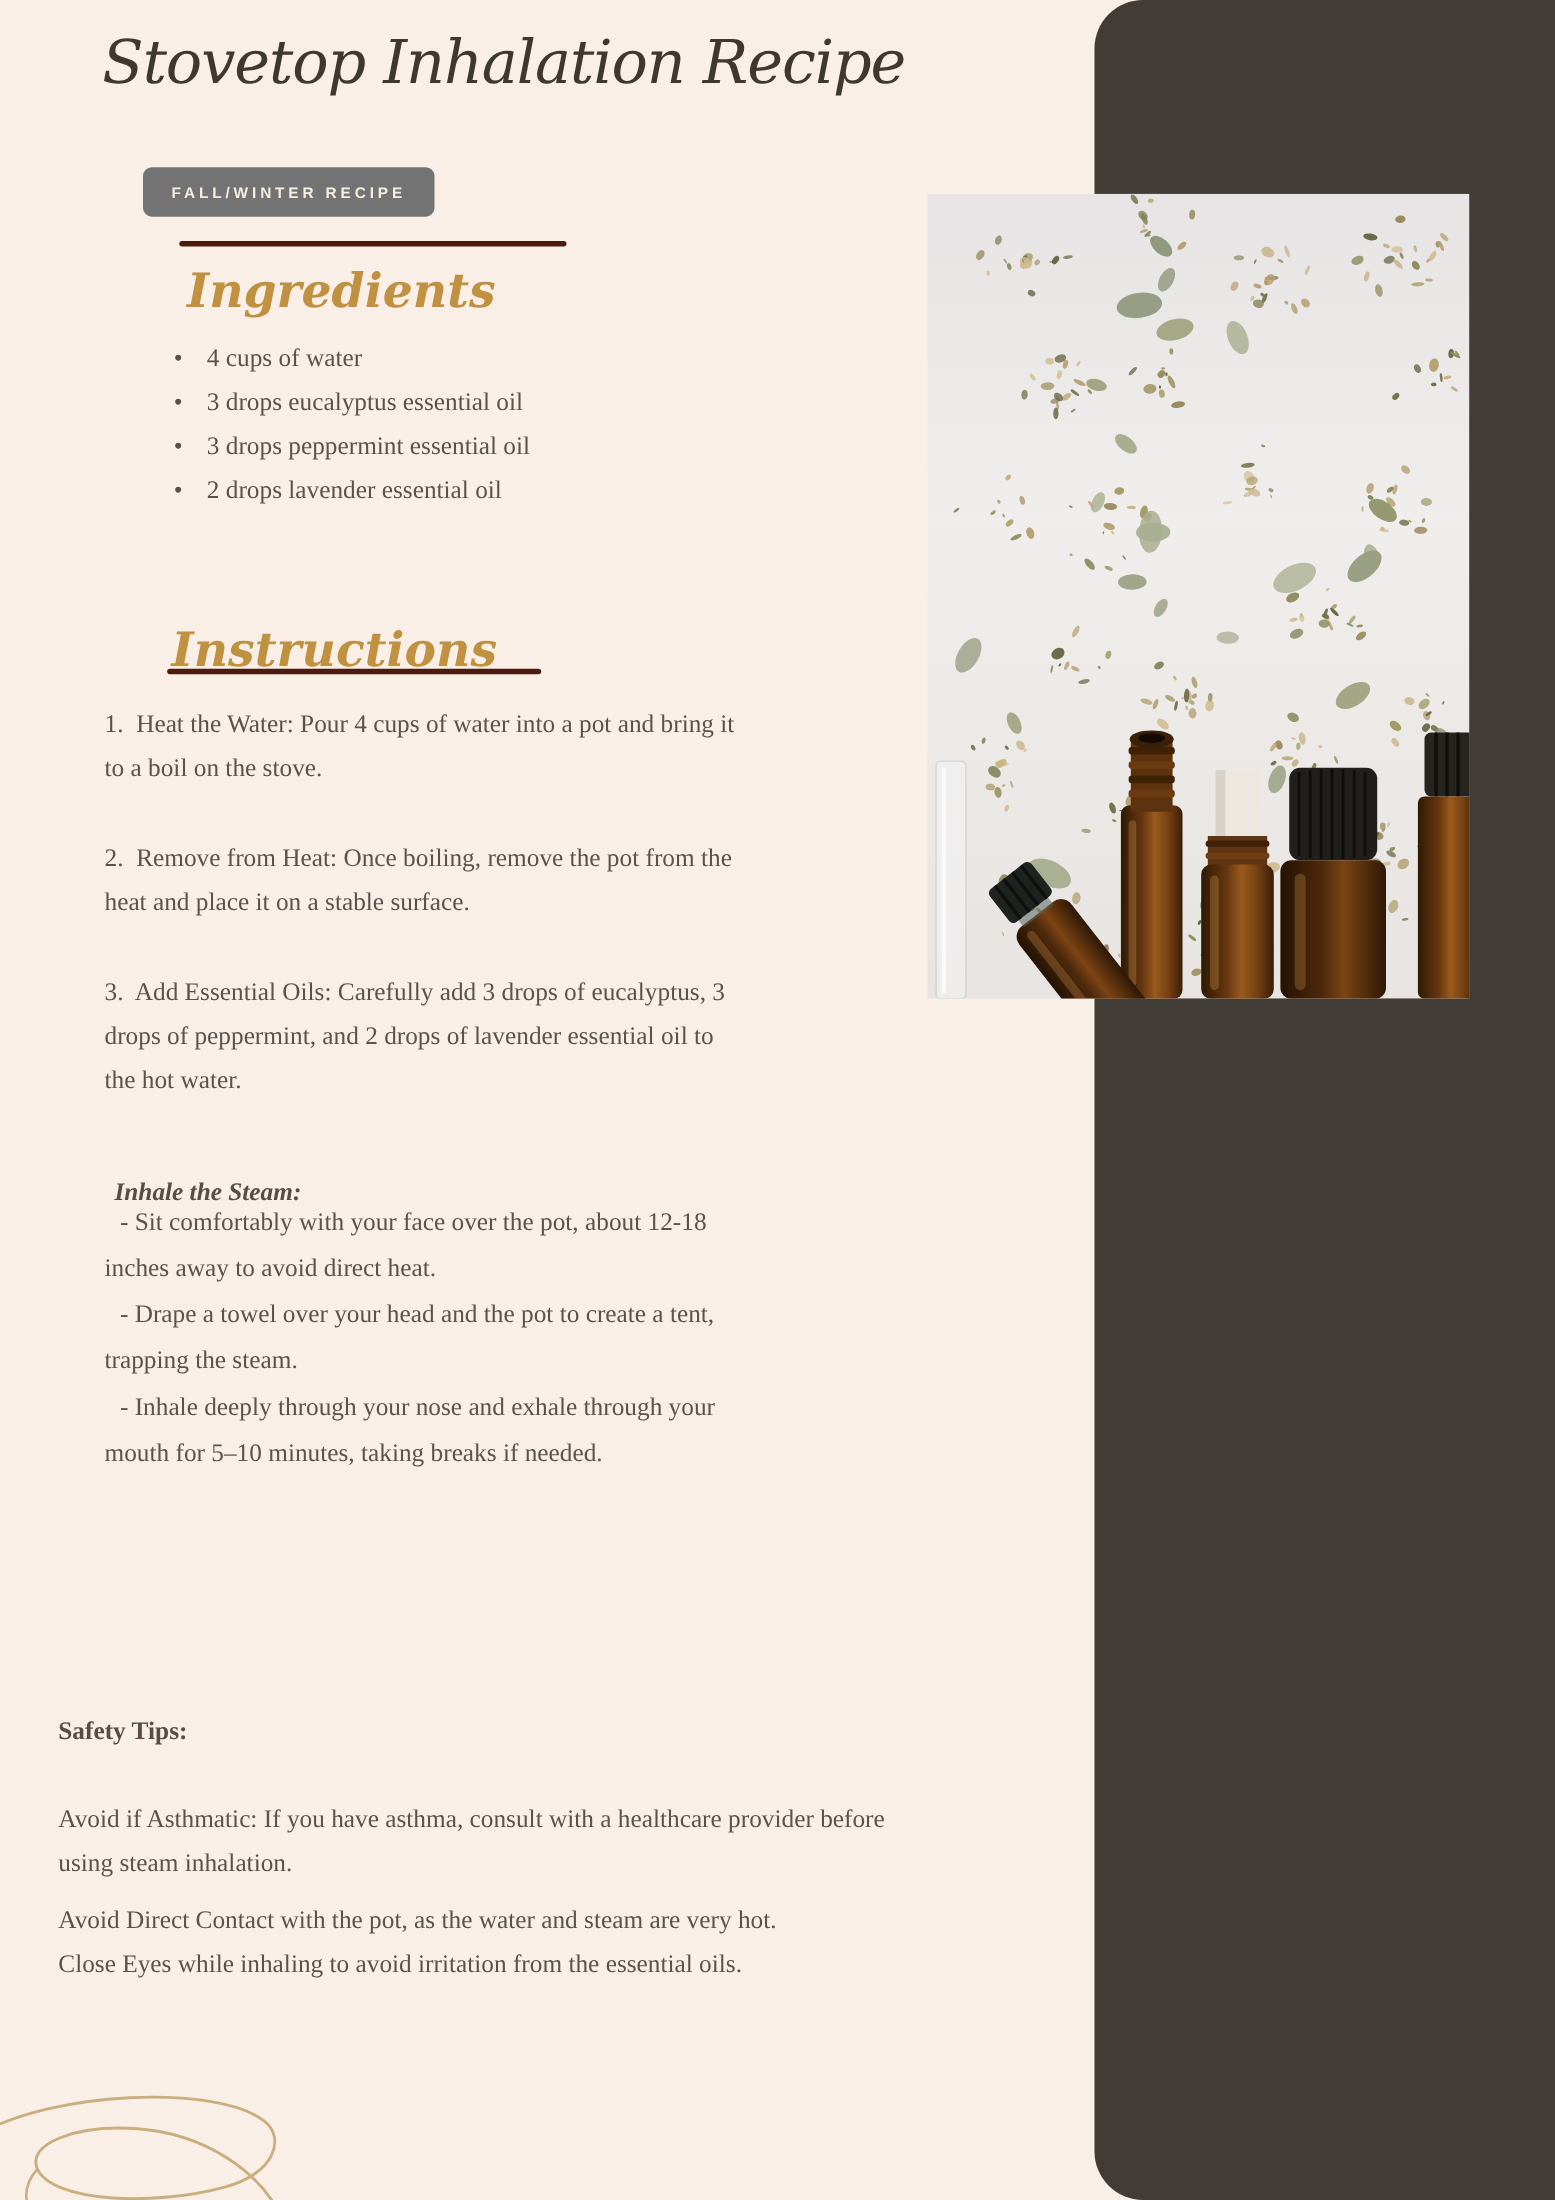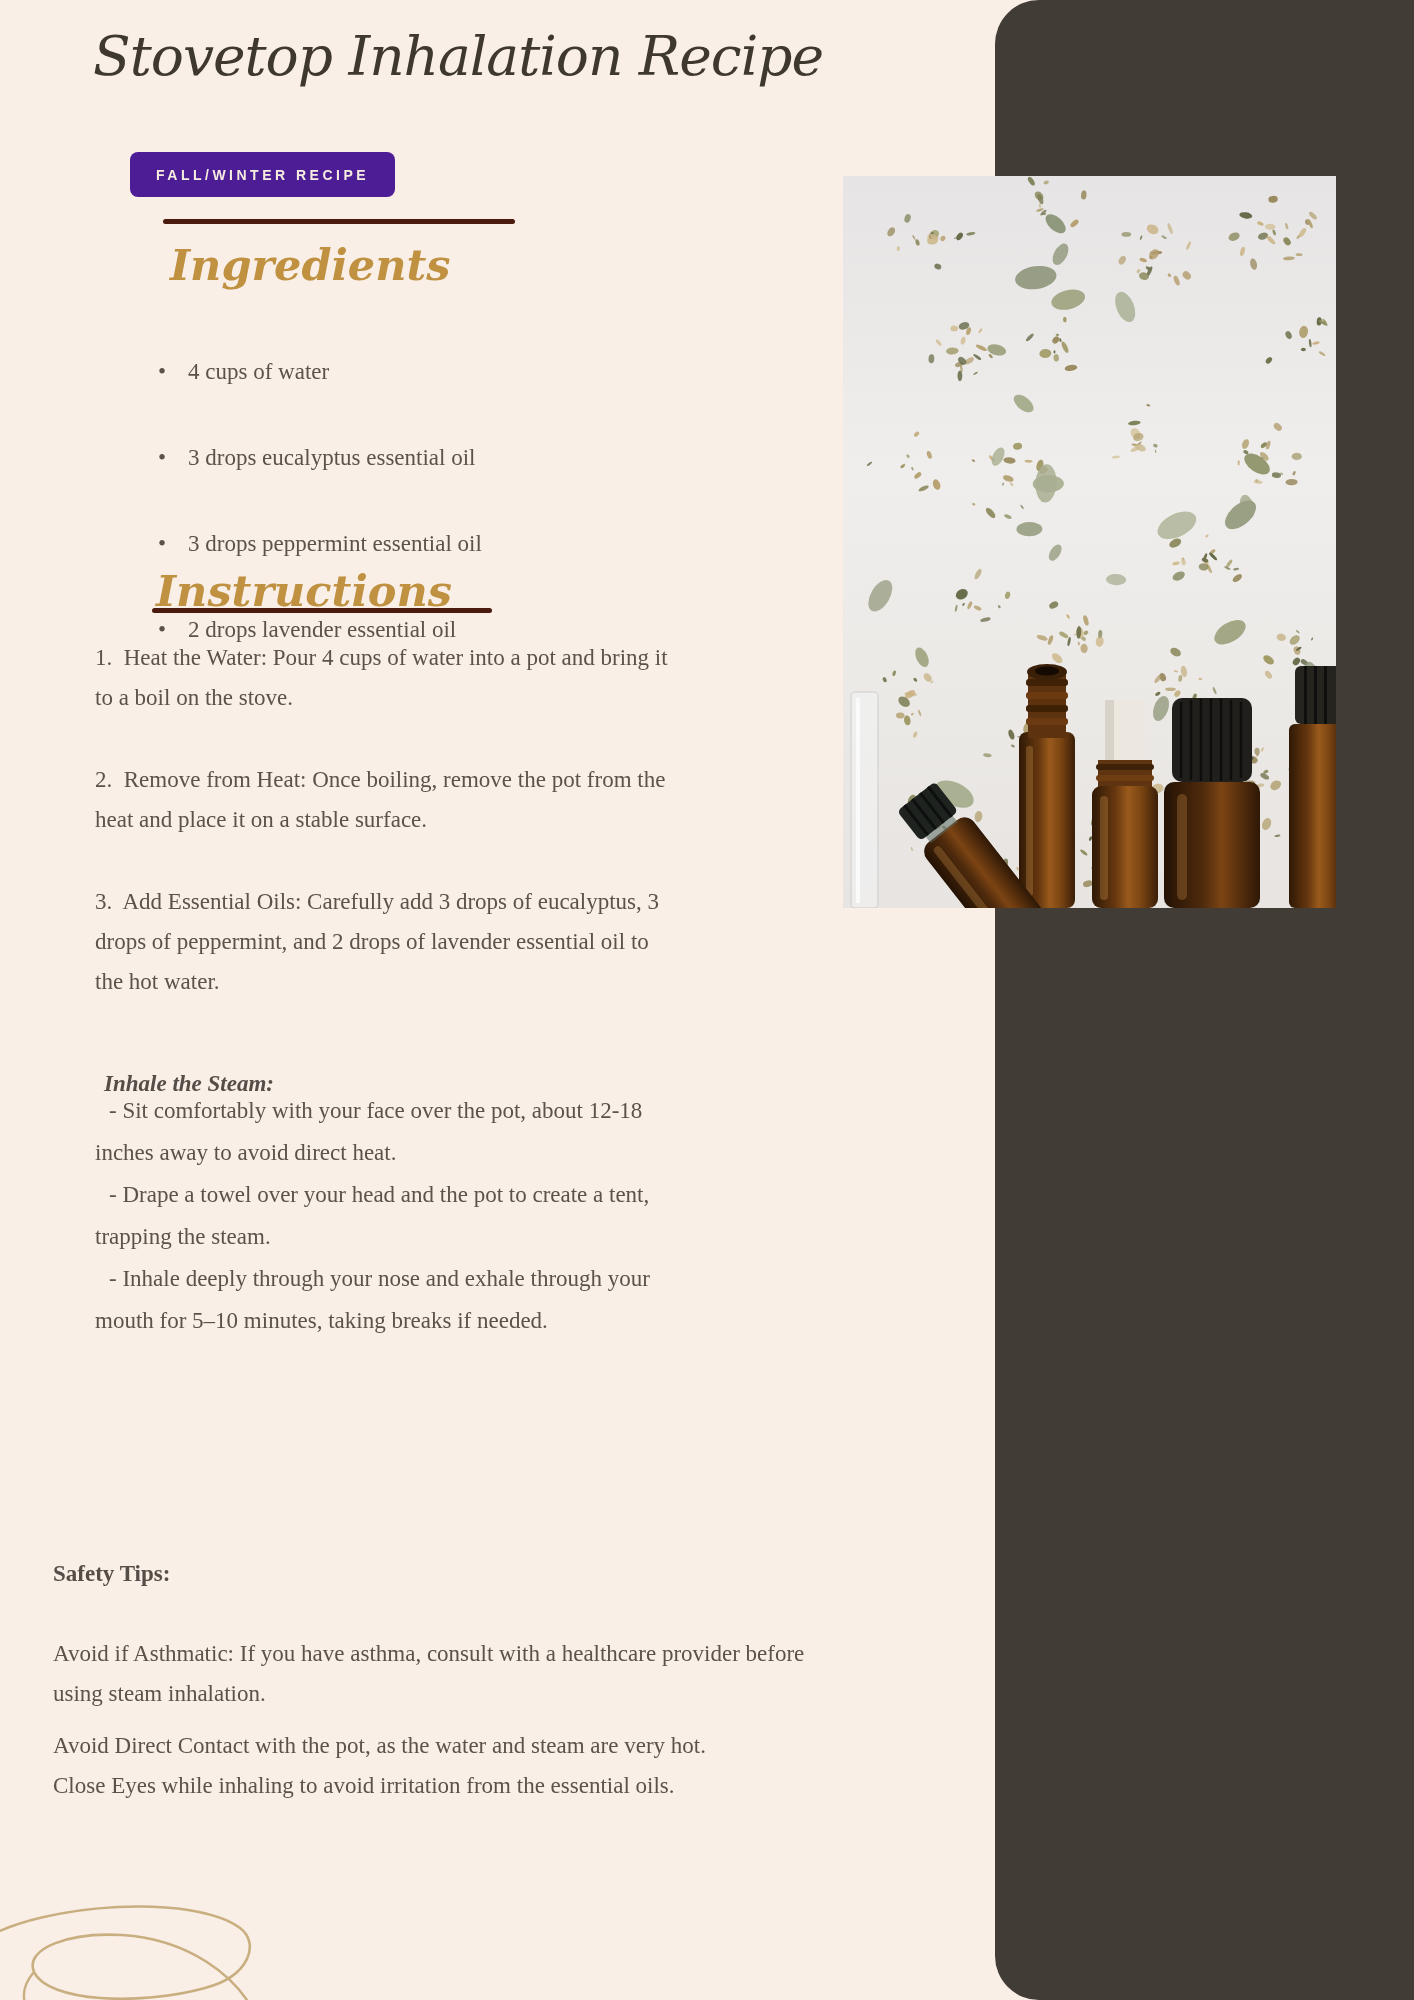--- a/index.html
+++ b/index.html
@@ -13,39 +13,39 @@
     background:#413c35; border-radius:44px 0 0 44px;
   }
   .title{
     position:absolute; left:93px; top:24px; margin:0; white-space:nowrap;
     font-family:"DejaVu Serif", serif; font-style:italic; font-weight:400;
     font-size:55px; letter-spacing:-1px; color:#3e3831;
   }
   .badge{
     position:absolute; left:130px; top:152px; height:45px; padding:0 26px;
     display:flex; align-items:center; border-radius:8px;
-    background:#4c1d95; color:#f6ecdf;
+    background:#737373; color:#f6ecdf;
     font-family:"Liberation Sans", sans-serif; font-size:14px; font-weight:600;
     letter-spacing:3.5px;
   }
   .rule{position:absolute; height:5px; background:#4a1b0e; border-radius:3px;}
   .rule-top{left:163px; top:219px; width:352px;}
   .rule-instr{left:152px; top:608px; width:340px;}
   .gold-script{
     position:absolute; margin:0;
     font-family:"DejaVu Serif", serif; font-style:italic; font-weight:700;
     font-size:43px; color:#bf9140; letter-spacing:0;
   }
   .ing-heading{left:170px; top:240px;}
   .instr-heading{left:156px; top:566px;}
   .ing-list{
     position:absolute; left:150px; top:306px; margin:0; padding:0; list-style:none;
     font-size:23px; line-height:40px; color:#5a524b;
   }
-  .ing-list li{position:relative; padding-left:38px;margin-top:46px;}
+  .ing-list li{position:relative; padding-left:38px;}
   .ing-list li::before{
     content:"\2022"; position:absolute; left:8px; top:0; color:#5a524b;
   }
   .para{
     margin:0; font-size:23px; line-height:40px; color:#5a524b;
     white-space:pre-line;
   }
   .steps{position:absolute; left:95px; top:638px; width:724px;}
   .steps .para{margin-bottom:42px;}
   .inhale-heading{position:absolute; left:104px; top:1064px; margin:0;

